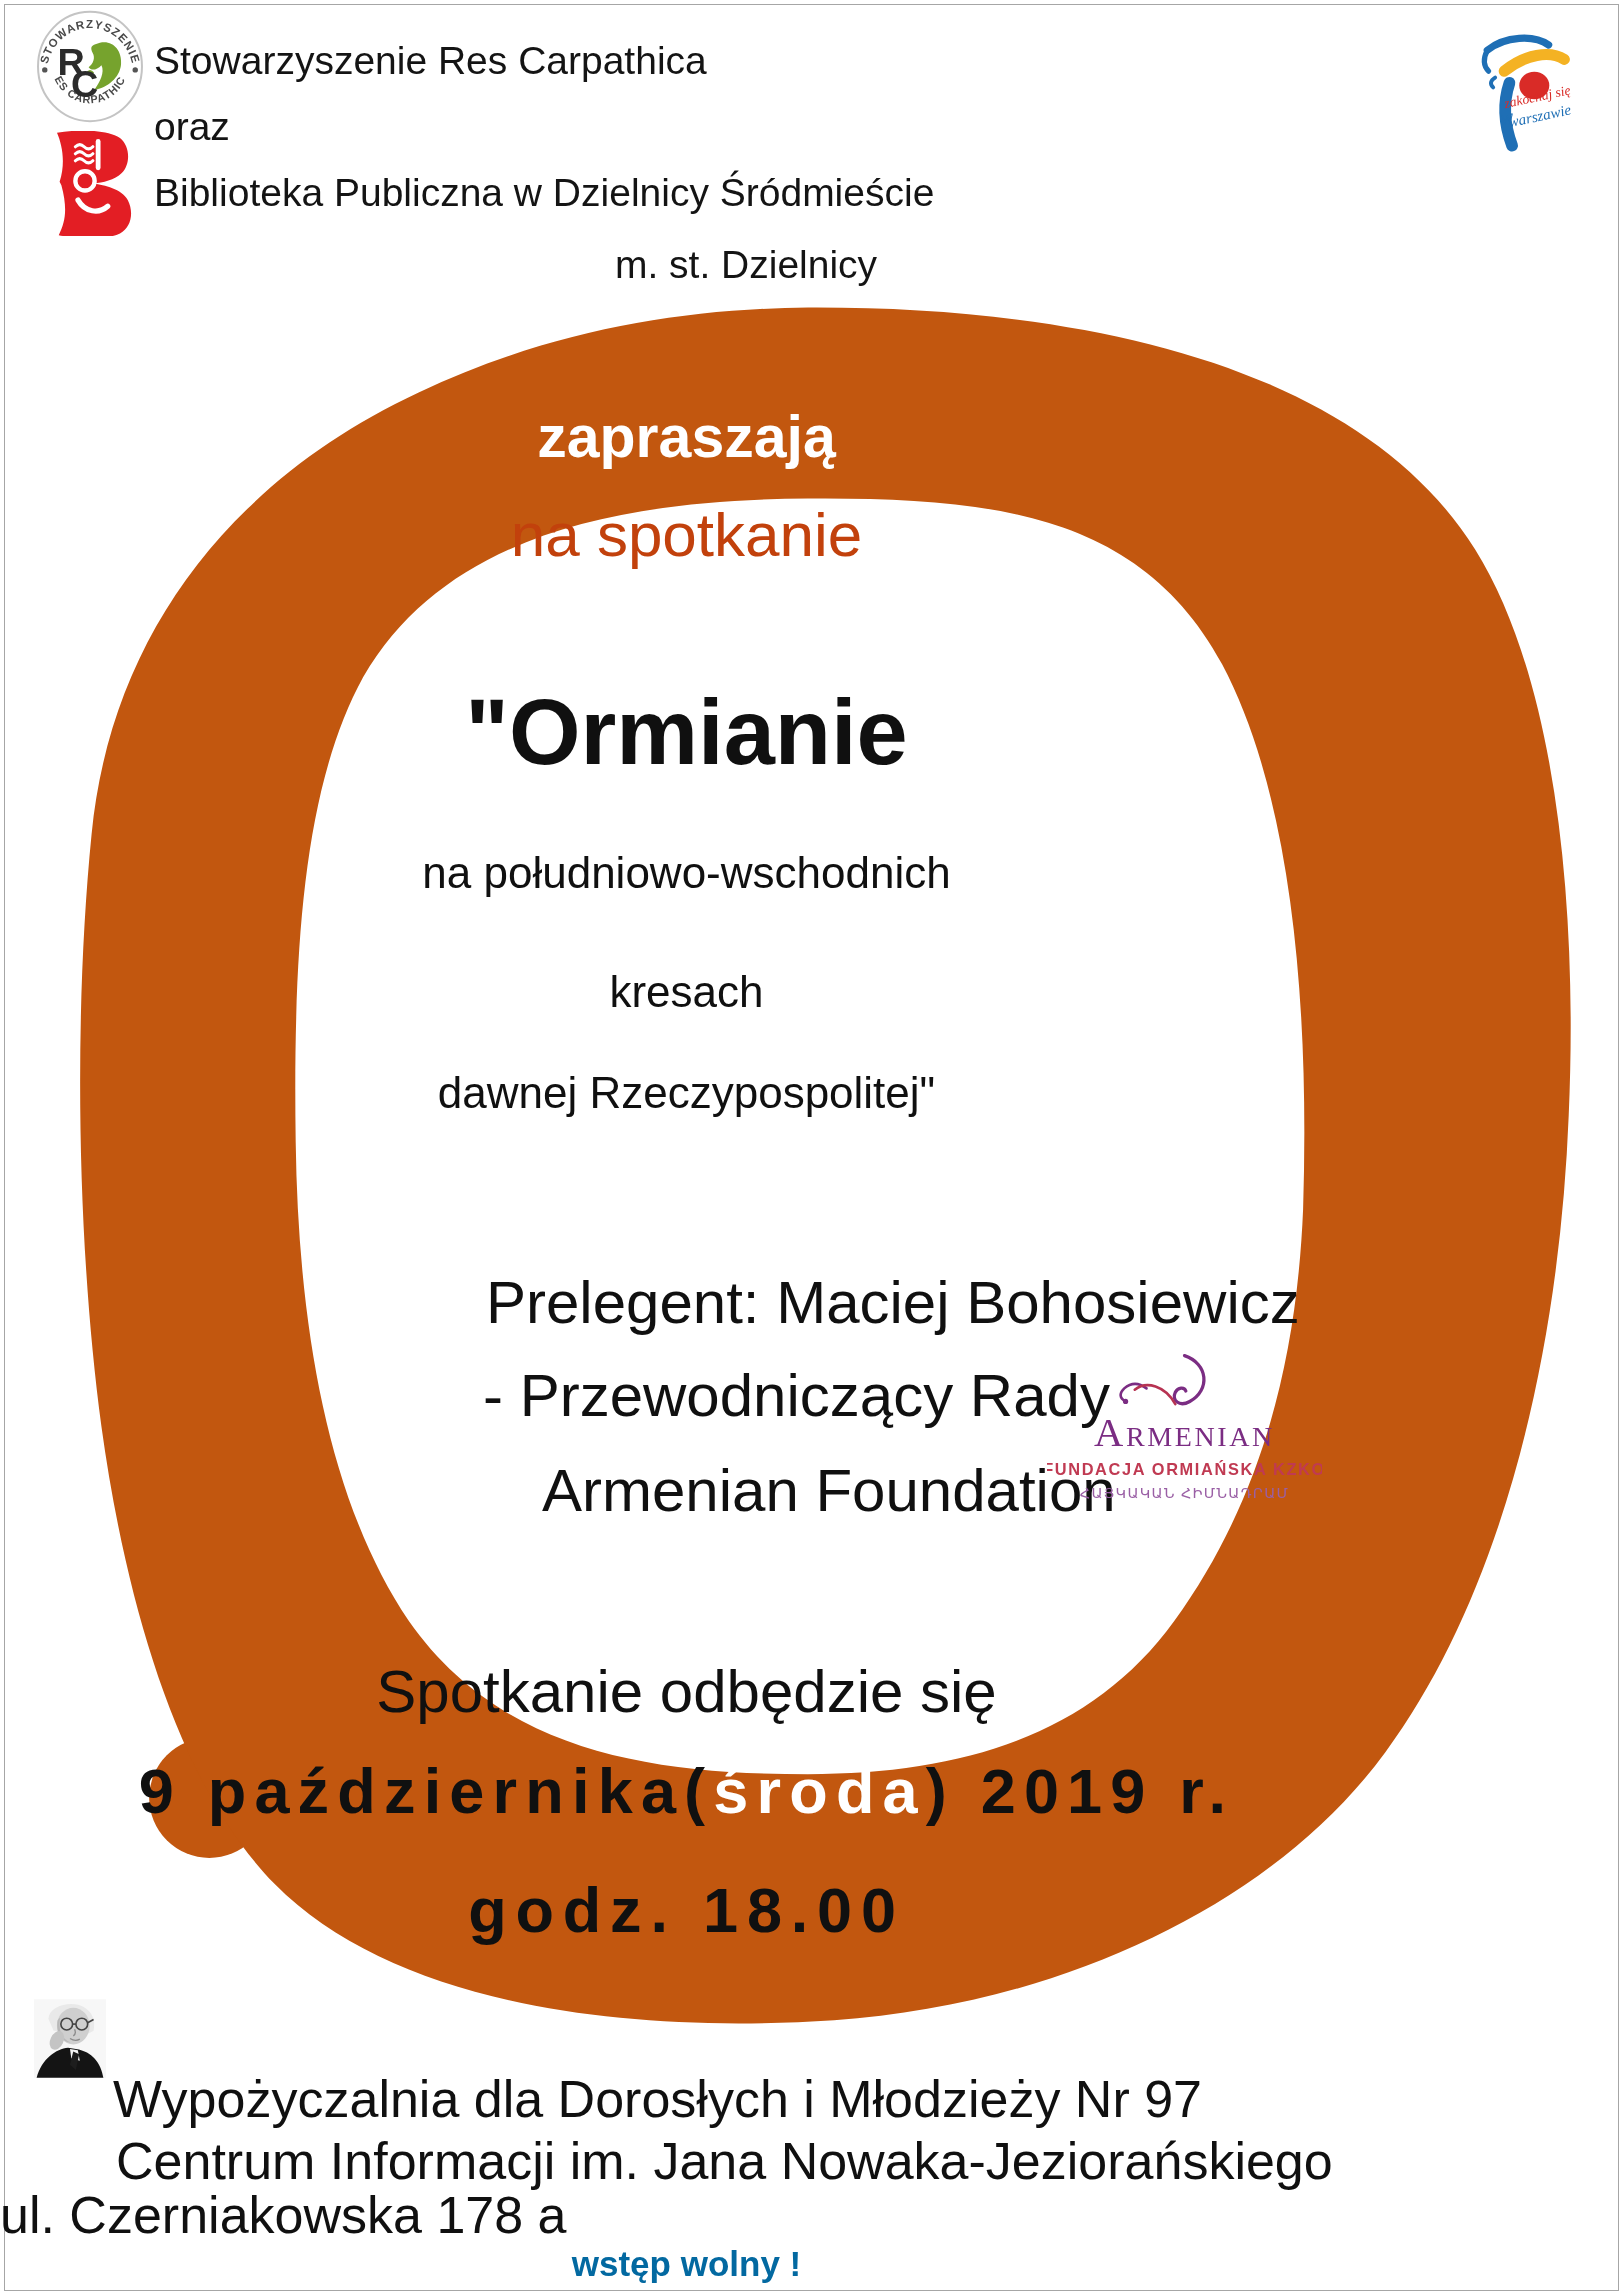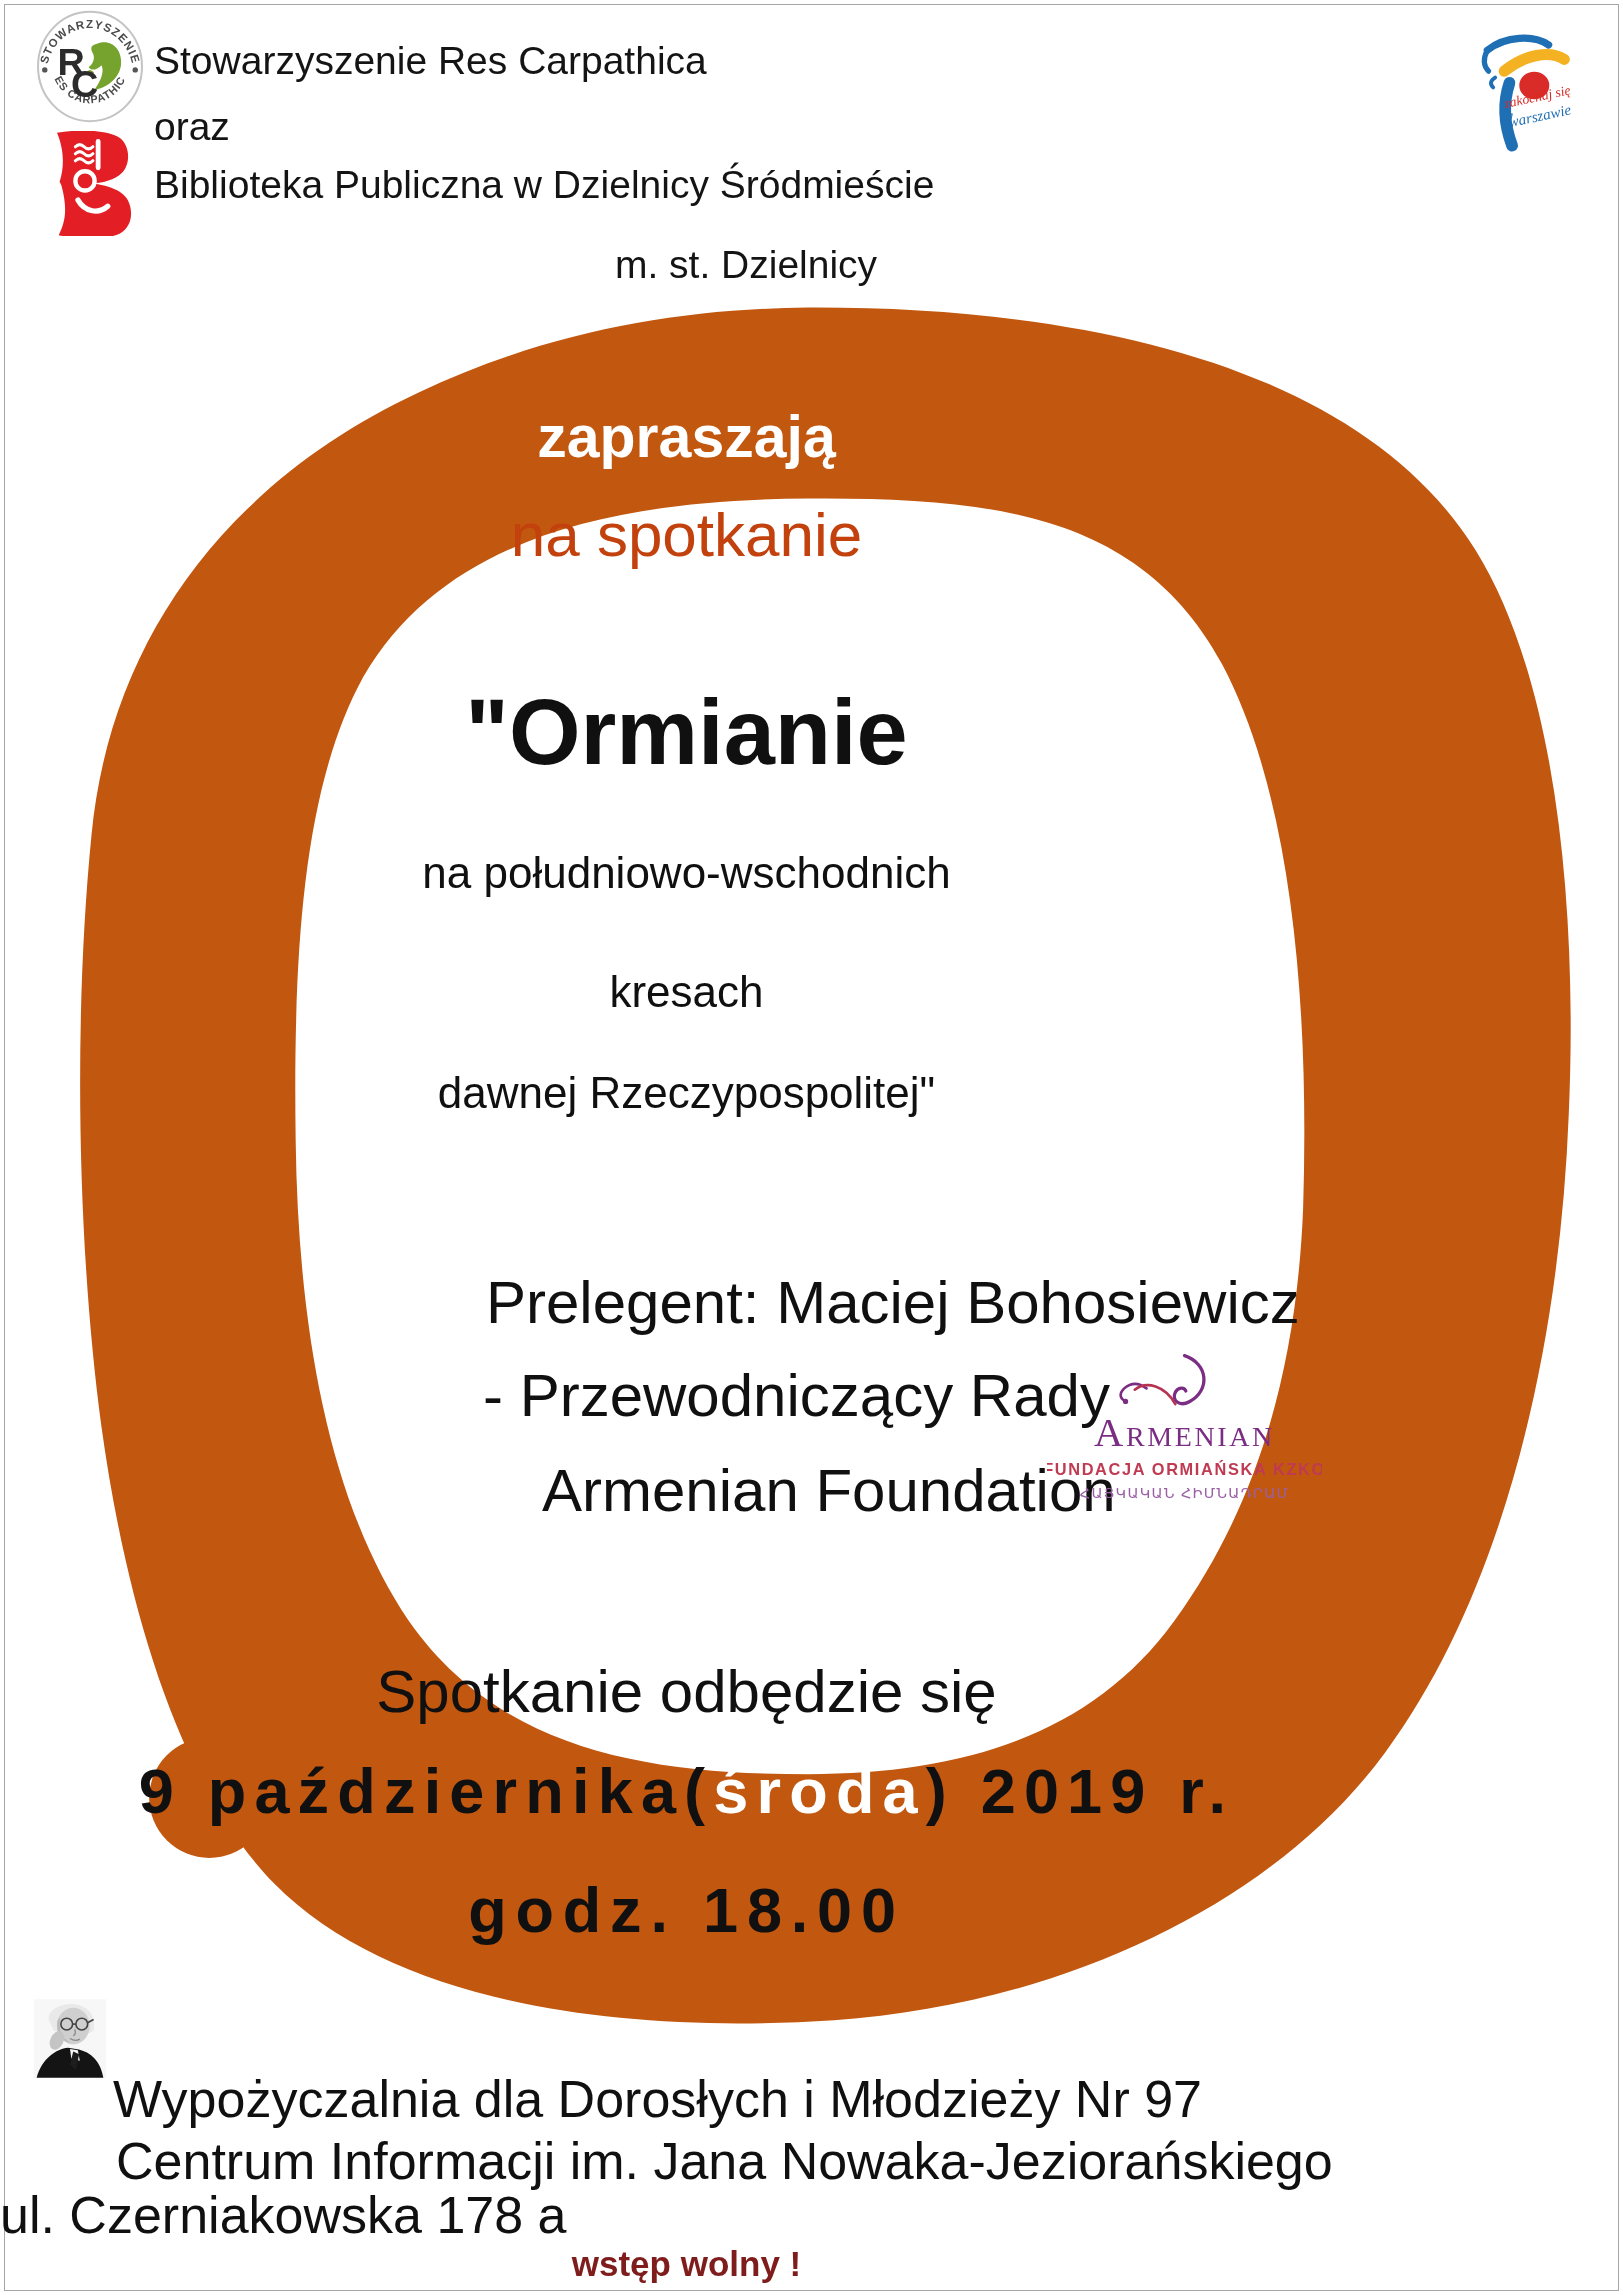--- a/index.html
+++ b/index.html
@@ -25,21 +25,21 @@
   .invite{font-size:59px;font-weight:bold;color:#ffffff;}
   .meeting{font-size:62px;color:#c2410c;}
   .title-main{font-size:92px;font-weight:bold;color:#101010;}
   .title-sub{font-size:44px;color:#101010;}
   .speaker{font-size:60px;color:#101010;}
   .when-intro{font-size:60px;color:#101010;margin-top:20px;}
   .date{font-size:63px;font-weight:bold;letter-spacing:0.13em;color:#101010;}
   .date .wh{color:#ffffff;}
   .time{font-size:63px;font-weight:bold;letter-spacing:0.14em;color:#101010;}
   .venue{font-size:52px;color:#101010;}
-  .admission{font-size:35px;font-weight:bold;color:#7f1d1d;}
+  .admission{font-size:35px;font-weight:bold;color:#0369a1;}
   svg text{font-family:"Liberation Sans","DejaVu Sans",sans-serif;}
   .serif-text{font-family:"Liberation Serif","DejaVu Serif",serif;}
 </style>
 </head>
 <body>
 
 <div class="poster">
 
   <svg class="ring-layer" viewBox="0 0 2481 3508" xmlns="http://www.w3.org/2000/svg" aria-hidden="true">
     <circle cx="320" cy="2748" r="92" fill="#c2570f"></circle>
@@ -97,21 +97,21 @@
     <g stroke="#ffffff" fill="none" stroke-linecap="round">
       <path d="M57 12 L57 42" stroke-width="5.5"></path>
       <path d="M31 18 q5 -5 10 0 q5 5 10 0" stroke-width="3.6"></path>
       <path d="M31 26 q5 -5 10 0 q5 5 10 0" stroke-width="3.6"></path>
       <path d="M31 34 q5 -5 10 0 q5 5 10 0" stroke-width="3.6"></path>
       <circle cx="42" cy="57" r="11" stroke-width="5"></circle>
       <path d="M34 79 C42 93 58 95 68 86" stroke-width="6"></path>
     </g>
   </svg>
 
-  <div class="line hdr layer" style="left:154px;top:165px">Biblioteka Publiczna w Dzielnicy Śródmieście</div>
+  <div class="line hdr layer" style="left:154px;top:173px">Biblioteka Publiczna w Dzielnicy Śródmieście</div>
 
   <div class="line hdr layer" style="left:0;top:245px;width:1492px;text-align:center">m. st. Dzielnicy</div>
 
   <svg class="layer" style="left:1469px;top:29.4px" width="111" height="128" viewBox="0 0 170 195">
     <g fill="none" stroke-linecap="round">
       <path d="M28 32 C55 10 100 8 122 24" stroke="#1f6fb5" stroke-width="11"></path>
       <path d="M28 32 C22 44 22 56 30 64" stroke="#1f6fb5" stroke-width="8"></path>
       <path d="M40 74 q-11 7 -3 15" stroke="#1f6fb5" stroke-width="6"></path>
       <path d="M54 64 C86 38 124 32 146 46" stroke="#f4b223" stroke-width="17"></path>
       <path d="M62 82 C52 112 54 146 66 178" stroke="#1f6fb5" stroke-width="18"></path>

